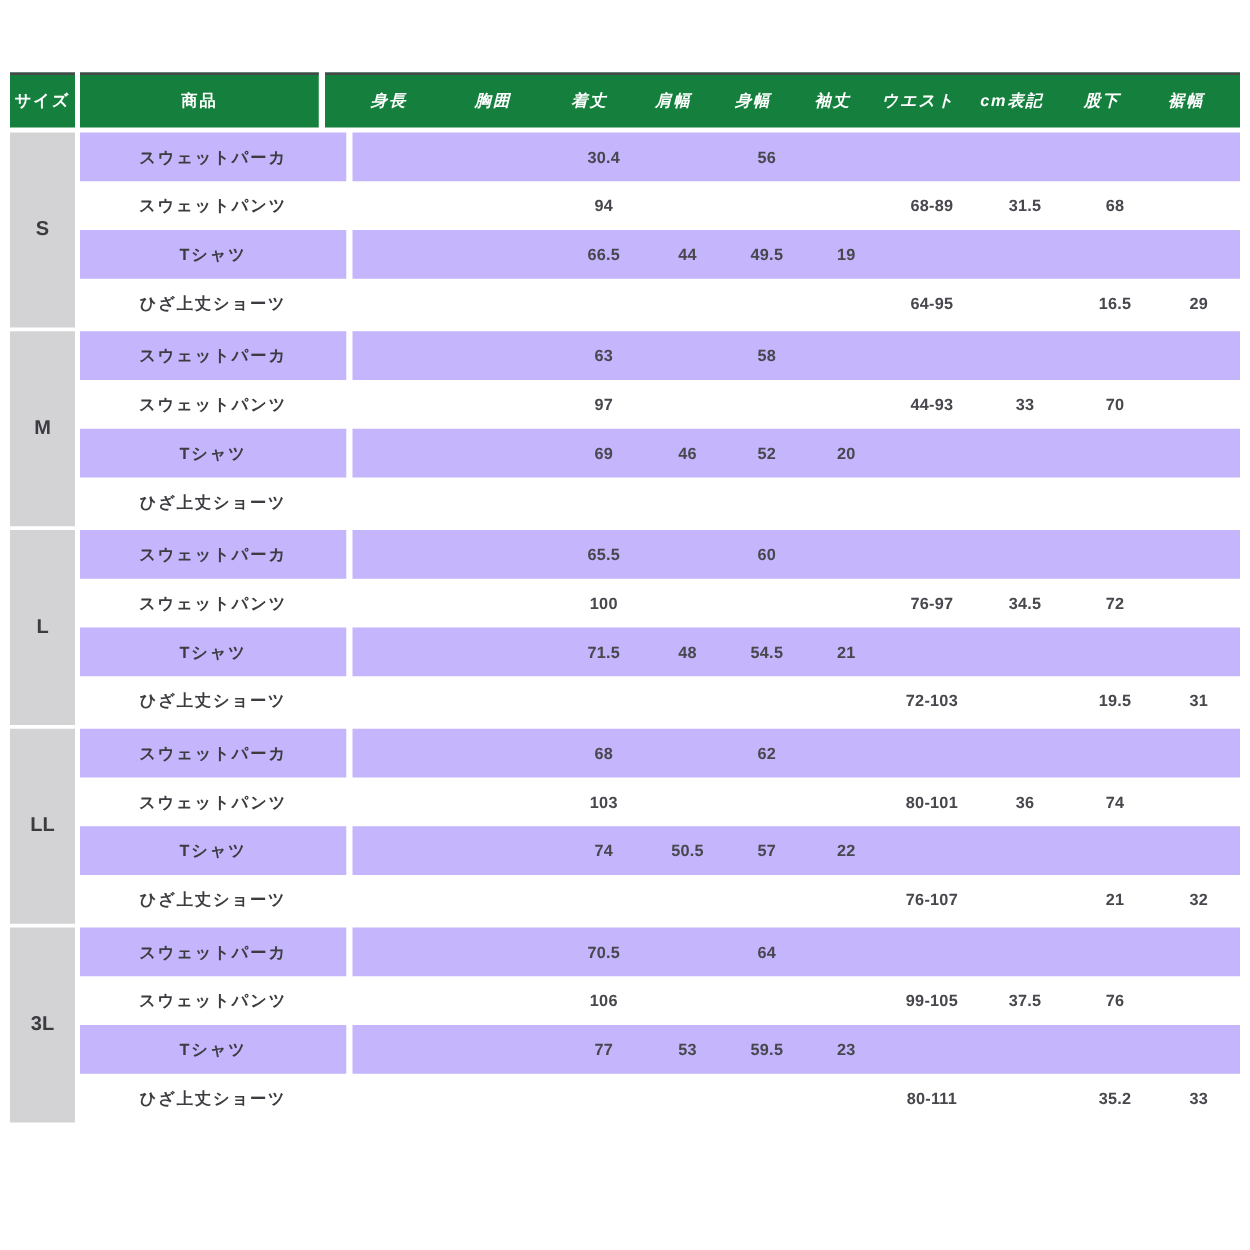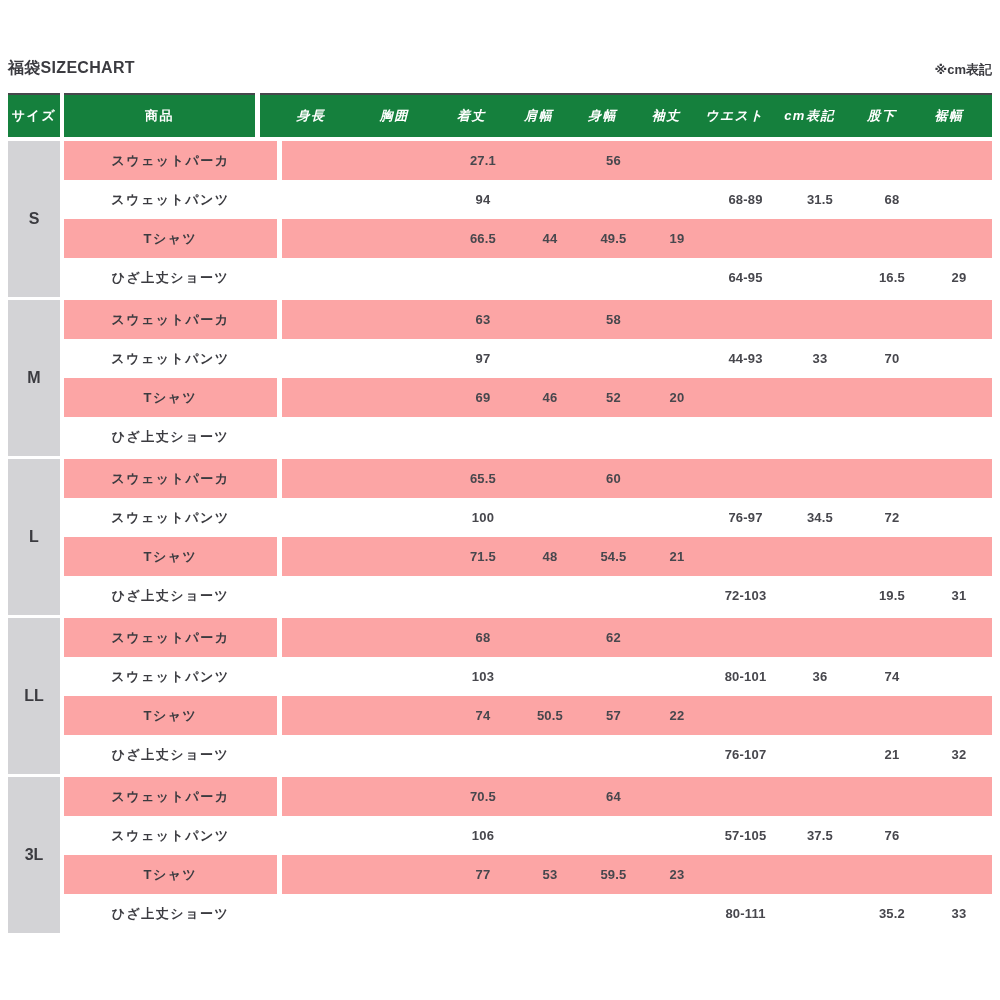--- a/index.html
+++ b/index.html
@@ -40,32 +40,28 @@
   .group{display:flex;margin-bottom:3px;}
   .size-cell{width:52px;margin-right:4px;flex:none;background:#d3d3d6;
              display:flex;align-items:center;justify-content:center;
              font-size:16px;font-weight:700;color:#3b3b40;}
   .rows{flex:1;display:flex;flex-direction:column;}
   .row{display:flex;height:39px;}
   .product-cell{box-sizing:border-box;width:213px;margin-right:5px;flex:none;
                 display:flex;align-items:center;justify-content:center;
                 font-size:13px;font-weight:700;letter-spacing:1.5px;color:#3b3b40;}
   .mcells{flex:1;display:flex;}
-  .row.striped .product-cell,.row.striped .mcells{background:#fca5a5;}
+  .row.striped .product-cell,.row.striped .mcells{background:#c4b5fd;}
   .mcell{font-size:13px;font-weight:700;color:#47474d;letter-spacing:.2px;}
 </style>
 </head>
 <body>
 
 <div class="page">
 
-  <div class="titlebar">
-    <div class="title">福袋SIZECHART</div>
-    <div class="unit">※cm表記</div>
-  </div>
 
   <div>
     <div class="thead">
       <div class="hcell size-h">サイズ</div>
       <div class="hcell prod-h">商品</div>
       <div class="hcell meas-h" id="measure-headers">
           <div class="mc">身長</div>
           <div class="mc">胸囲</div>
           <div class="mc">着丈</div>
           <div class="mc">肩幅</div>
@@ -79,21 +75,21 @@
     </div>
     <div id="tbody">
         <div class="group">
     <div class="size-cell">S</div>
     <div class="rows">
             <div class="row striped">
     <div class="product-cell">スウェットパーカ</div>
     <div class="mcells">
                 <div class="mc mcell"></div>
                 <div class="mc mcell"></div>
-                <div class="mc mcell">27.1</div>
+                <div class="mc mcell">30.4</div>
                 <div class="mc mcell"></div>
                 <div class="mc mcell">56</div>
                 <div class="mc mcell"></div>
                 <div class="mc mcell"></div>
                 <div class="mc mcell"></div>
                 <div class="mc mcell"></div>
                 <div class="mc mcell"></div>
               </div>
   </div>
             <div class="row">
@@ -346,21 +342,21 @@
   </div>
             <div class="row">
     <div class="product-cell">スウェットパンツ</div>
     <div class="mcells">
                 <div class="mc mcell"></div>
                 <div class="mc mcell"></div>
                 <div class="mc mcell">106</div>
                 <div class="mc mcell"></div>
                 <div class="mc mcell"></div>
                 <div class="mc mcell"></div>
-                <div class="mc mcell">57-105</div>
+                <div class="mc mcell">99-105</div>
                 <div class="mc mcell">37.5</div>
                 <div class="mc mcell">76</div>
                 <div class="mc mcell"></div>
               </div>
   </div>
             <div class="row striped">
     <div class="product-cell">Tシャツ</div>
     <div class="mcells">
                 <div class="mc mcell"></div>
                 <div class="mc mcell"></div>

